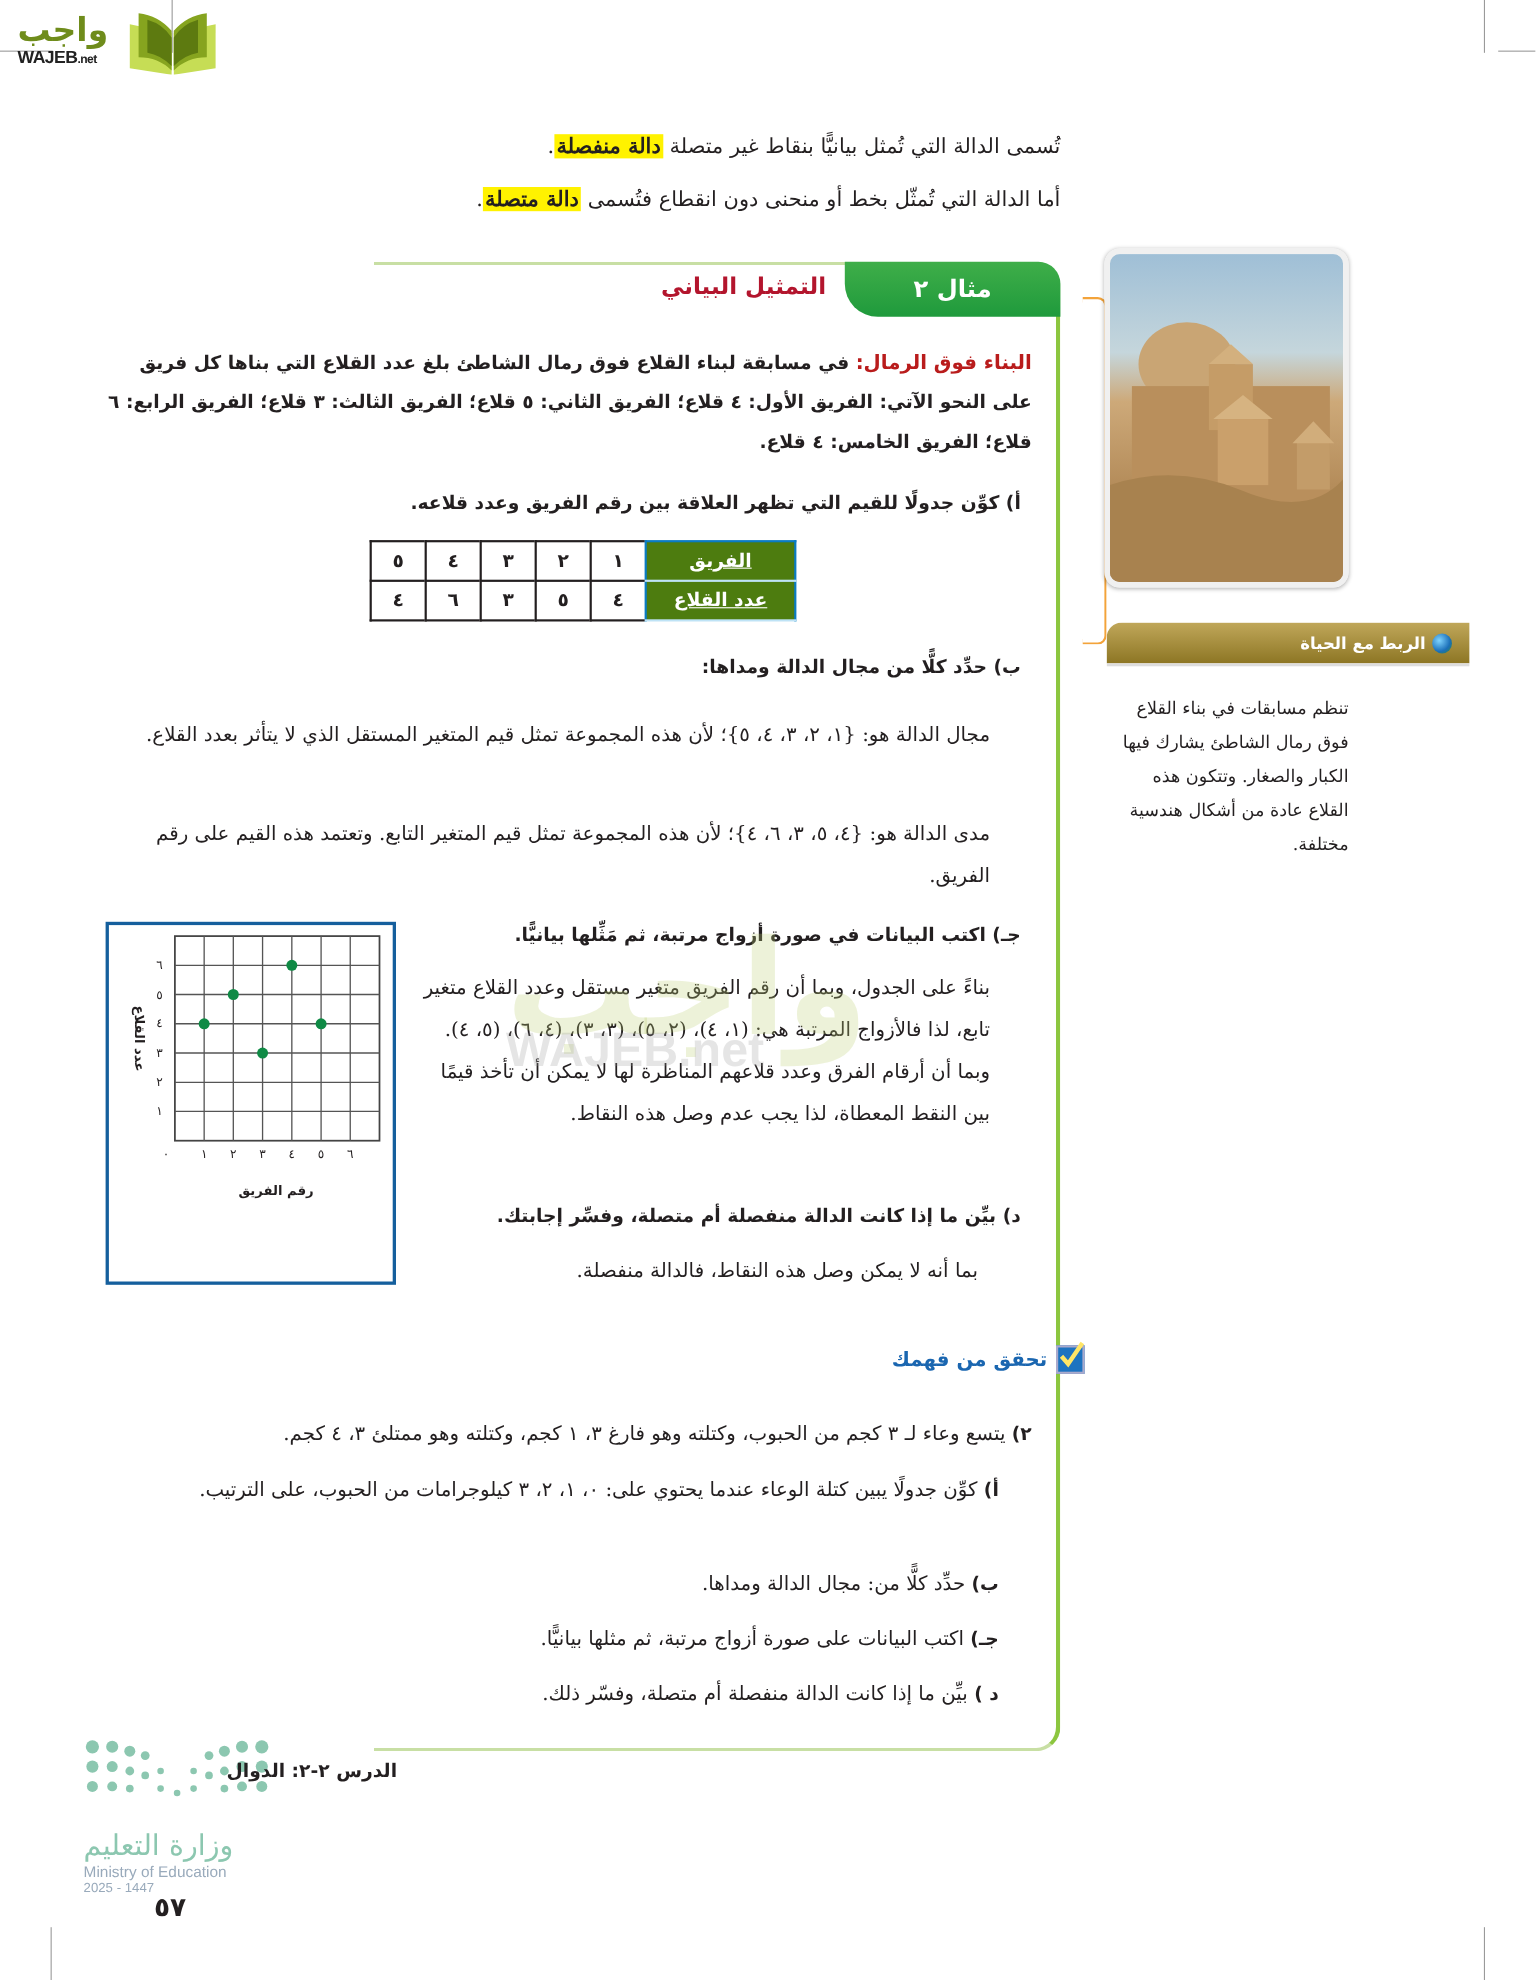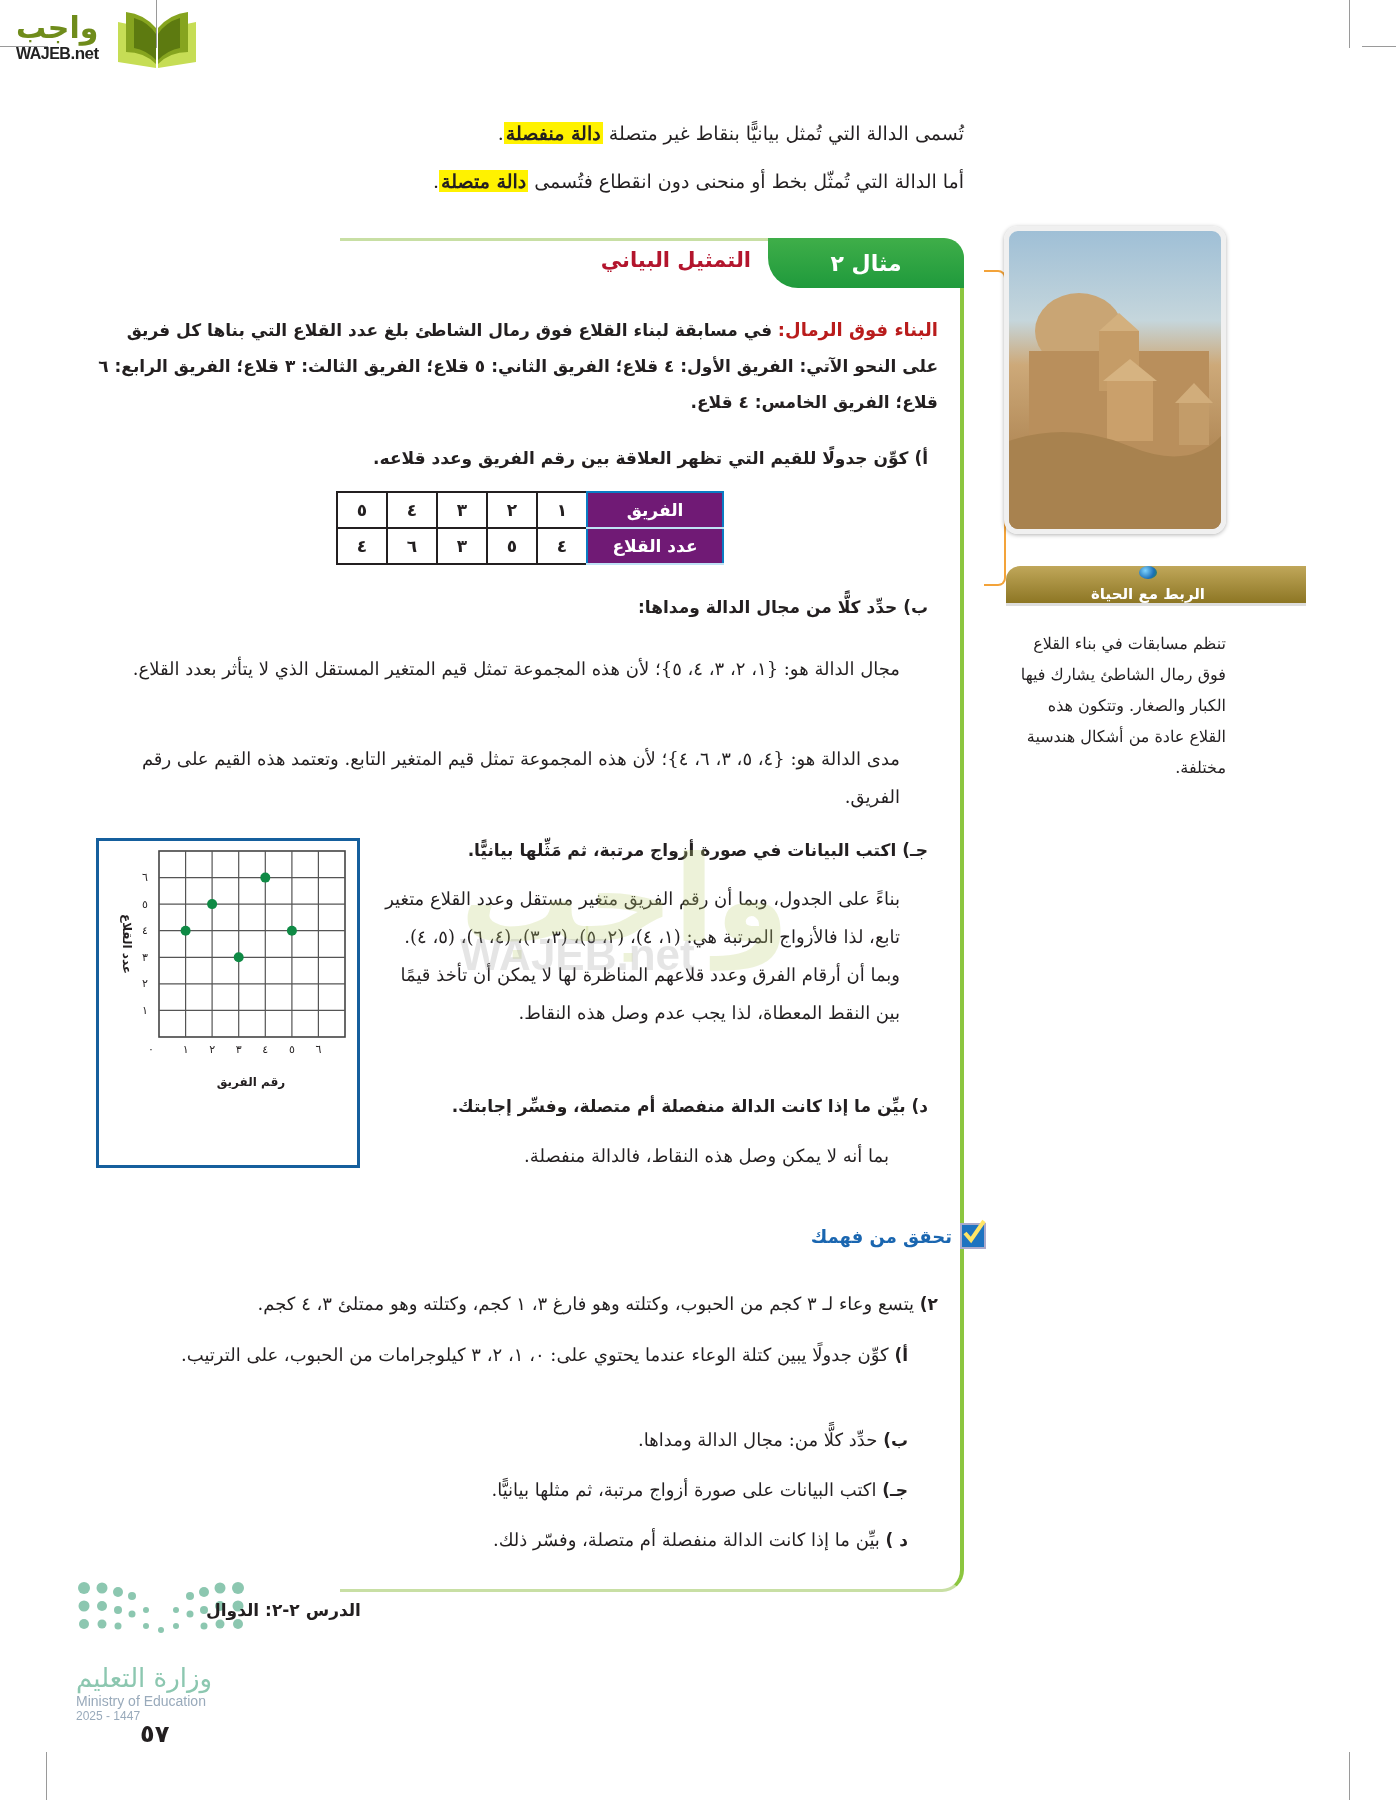--- a/index.html
+++ b/index.html
@@ -8,21 +8,21 @@
 
   .abs { position: absolute; }
 
   
   .crop { position: absolute; background: #9a9a9a; }
 
   
   .logo { left: 10px; top: 4px; width: 180px; height: 64px; direction: ltr; }
   .logo-ar { position: absolute; left: 6px; top: 6px; font: bold 30px "DejaVu Sans", sans-serif; color: #6f8c1b; }
   .logo-en { position: absolute; left: 6px; top: 40px; font: bold 16px "Liberation Sans", sans-serif; color: #222; letter-spacing: -0.5px; }
-  .logo-en small { font-size: 17px; }
+  .logo-en small { font-size: 11px; }
   .book { position: absolute; left: 106px; top: 4px; width: 82px; height: 60px; }
 
   
   .intro { right: 432px; font: 19px "DejaVu Serif", serif; line-height: 1; white-space: nowrap; }
   .hl { background: #fff200; font-weight: bold; padding: 0 2px; }
 
   
   .ex-frame { left: 340px; top: 238px; width: 624px; height: 1354px;
               border-right: 4px solid #8cc63f; border-top: 3px solid #c8dfa4; border-bottom: 3px solid #c8dfa4;
               border-top-right-radius: 22px; border-bottom-right-radius: 22px; }
@@ -31,35 +31,35 @@
             display: flex; align-items: center; justify-content: center; }
   .ex-title { right: 645px; top: 248px; font: bold 21px "DejaVu Sans", sans-serif; color: #b3152d; }
 
   .para { font: 18px "DejaVu Serif", serif; line-height: 36px; }
   .bold { font-weight: bold; font-family: "DejaVu Sans", sans-serif; font-size: 17px; }
   .lead-blue { color: #b91c1c; font-weight: bold; font-family: "DejaVu Sans", sans-serif; }
 
   
   table.data { position: absolute; left: 336px; top: 491px; border-collapse: collapse; direction: rtl; font: bold 17px "DejaVu Sans", sans-serif; }
   table.data td { border: 2px solid #231f20; width: 50px; height: 36px; text-align: center; }
-  table.data td.hdr { background: #701a75; color: #fff; width: 136px; border-color: #0a7cc3; border-bottom: 2px solid #bfe3f6; }
+  table.data td.hdr { background: #4d7c0f; color: #fff; width: 136px; border-color: #0a7cc3; border-bottom: 2px solid #bfe3f6; text-decoration: underline; }
 
   
   .chart-card { left: 96px; top: 838px; width: 264px; height: 330px; border: 3px solid #155f9d; background: #fff; }
   .chart-head { height: 62px; background: linear-gradient(#0b5c9b, #14a0a6); color: #fff; font: bold 17px "DejaVu Sans", sans-serif;
                 display: flex; align-items: center; justify-content: center; border-bottom: 3px solid #155f9d; }
 
   
   .photo { left: 1004px; top: 226px; width: 222px; height: 308px; border-radius: 14px; border: 5px solid #f0f0f0;
            box-shadow: 0 1px 4px rgba(0,0,0,.3); overflow: hidden;
            background: linear-gradient(#9fbfd6 0%, #c5d6dc 30%, #cda979 45%, #b58d5b 70%, #a27d50 100%); }
   .orange-line { left: 984px; top: 270px; width: 22px; height: 316px; border-top: 2px solid #f3a33a; border-right: 2px solid #f3a33a; border-bottom: 2px solid #f3a33a; border-radius: 0 8px 8px 0; }
-  .life-band { left: 1006px; top: 566px; width: 300px; height: 40px; background: linear-gradient(#c0a75a, #8d7624); color: #fff;
+  .life-band { left: 1006px; top: 566px; width: 330px; height: 40px; background: linear-gradient(#c0a75a, #8d7624); color: #fff;
                font: bold 15px "DejaVu Sans", sans-serif; display: flex; align-items: center; padding-right: 16px; gap: 6px;
-               border-bottom: 3px solid #ddd; border-top-left-radius: 14px; flex-direction: column; }
+               border-bottom: 3px solid #ddd; border-top-left-radius: 14px; }
   .side-text { right: 170px; top: 628px; width: 210px; font: 16px "DejaVu Serif", serif; line-height: 31px; color: #231f20; }
 
   
   .check { right: 410px; top: 1223px; font: bold 18px "DejaVu Sans", sans-serif; color: #1a66b0; display: flex; align-items: center; gap: 8px; }
   .check-box { width: 26px; height: 26px; background: #1d73c0; border: 2px solid #aac; position: relative; }
 
   
   .footer { left: 206px; top: 1600px; font: bold 17px "DejaVu Sans", sans-serif; white-space: nowrap; }
   .pnum { left: 140px; top: 1686px; font: bold 24px "DejaVu Sans", sans-serif; margin-top: 34px; }
   .moe { left: 76px; top: 1580px; width: 180px; direction: ltr; }

